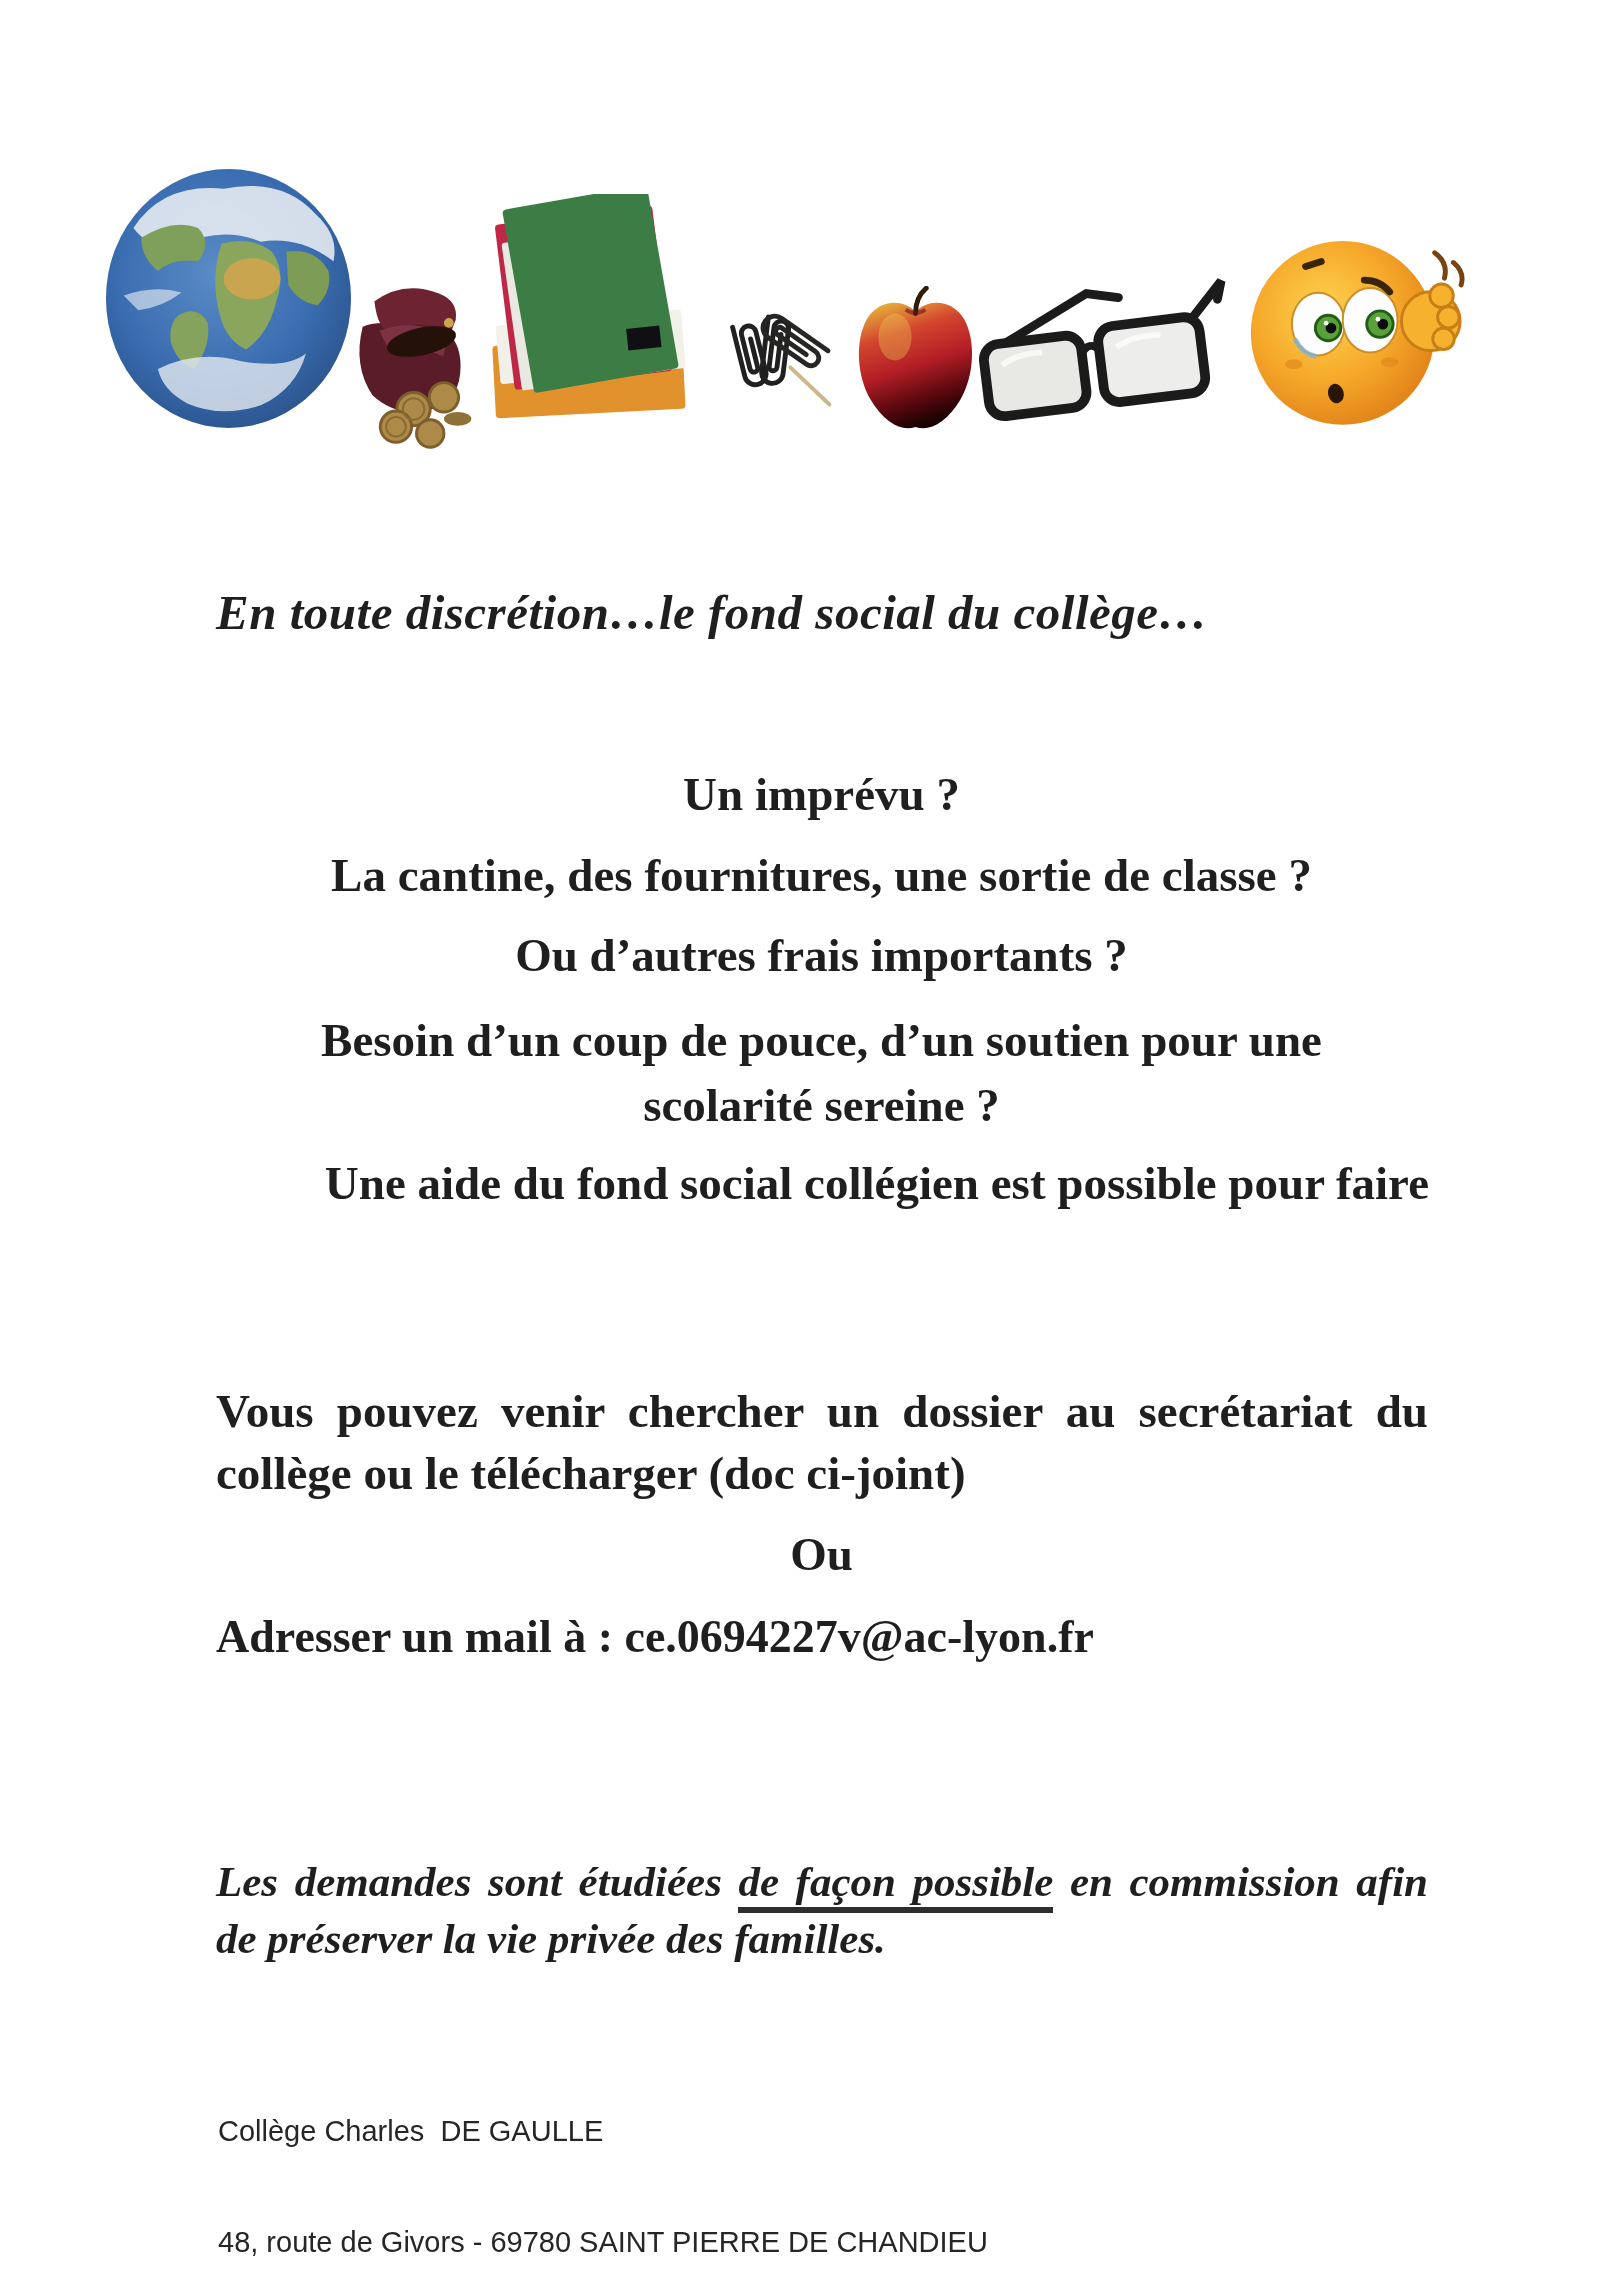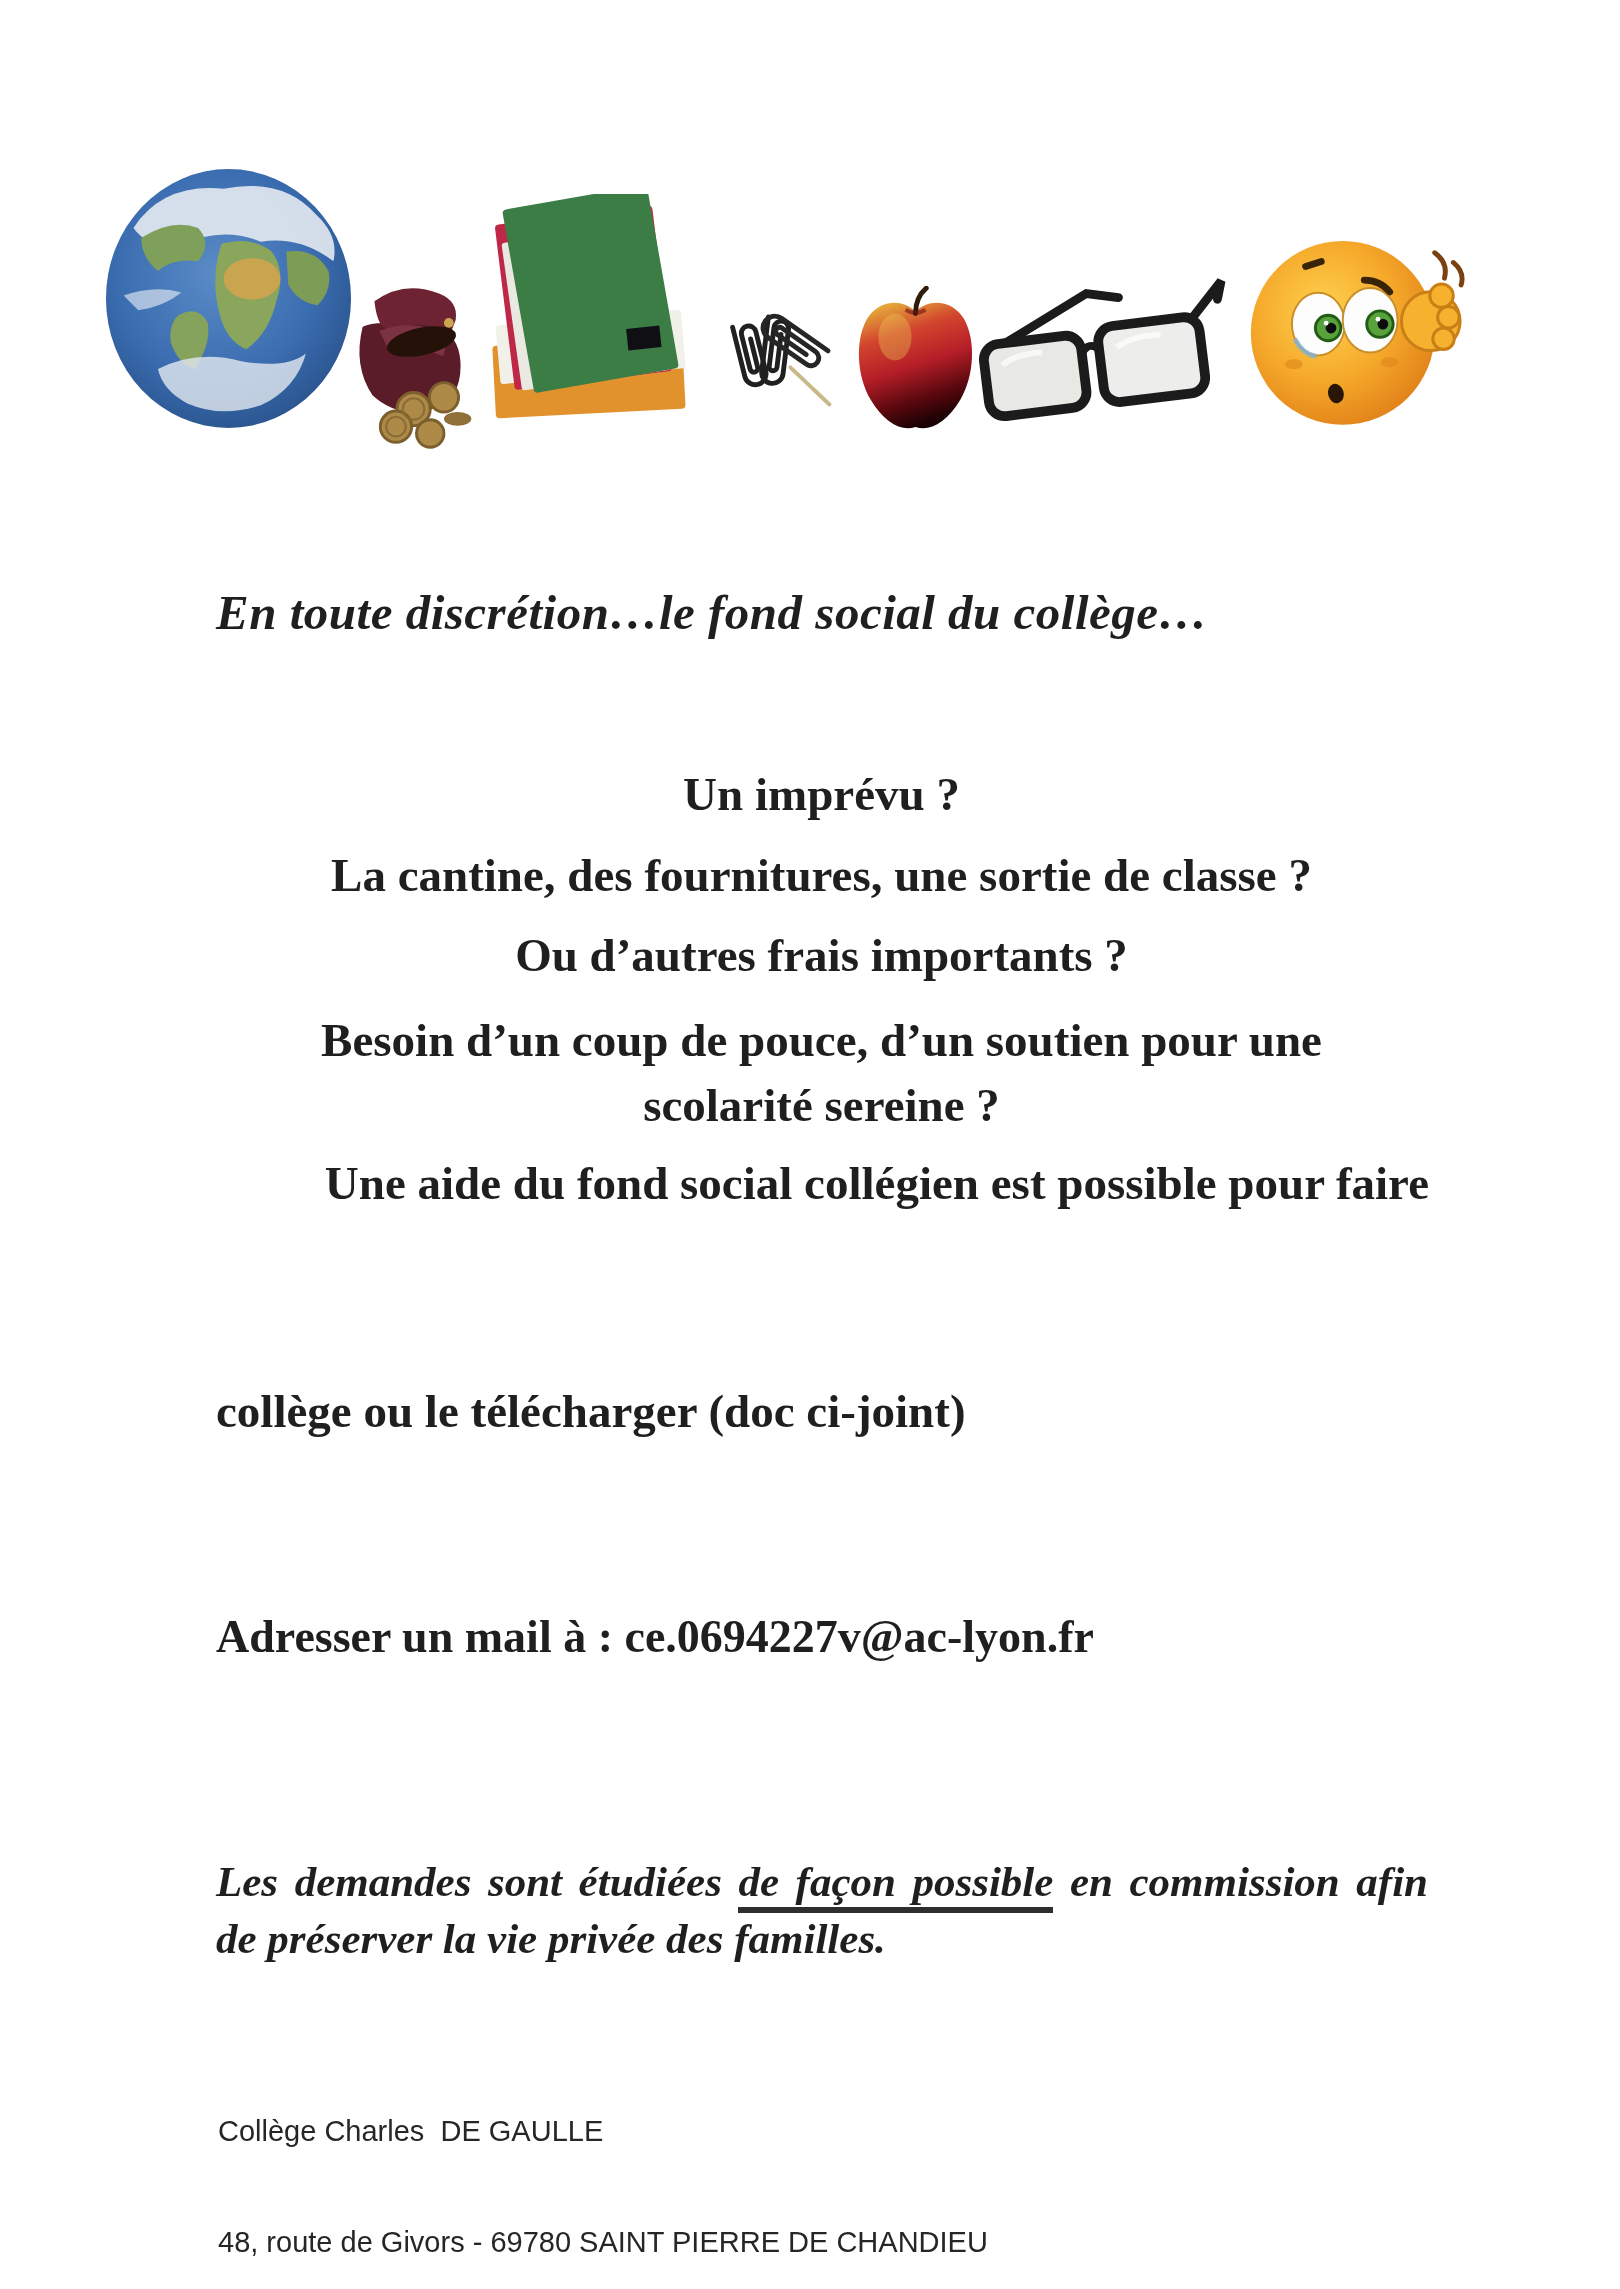--- a/index.html
+++ b/index.html
@@ -229,23 +229,25 @@
   </p>
   <p class="abs q q3">
     <span class="line">Besoin d’un coup de pouce, d’un soutien pour une</span>
     <span class="line">scolarité sereine ?</span>
   </p>
   <p class="abs q q4">
     <span class="line">Une aide du fond social collégien est possible pour faire</span>
   </p>
 
   <p class="abs pickup">
+    <span class="jline">Vous pouvez venir chercher un dossier au secrétariat du</span>
     <span class="nline">collège ou le télécharger (doc ci-joint)</span>
   </p>
 
+  <p class="abs or">Ou</p>
 
   <p class="abs email">Adresser un mail à : ce.0694227v@ac-lyon.fr</p>
 
   <p class="abs note">
     <span class="jline"><span>Les demandes sont étudiées </span><span class="ul">de façon possible</span><span> en commission afin</span></span>
     <span class="nline">de préserver la vie privée des familles.</span>
   </p>
 
   <div class="abs footer">
     <div>Collège Charles  DE GAULLE</div>

